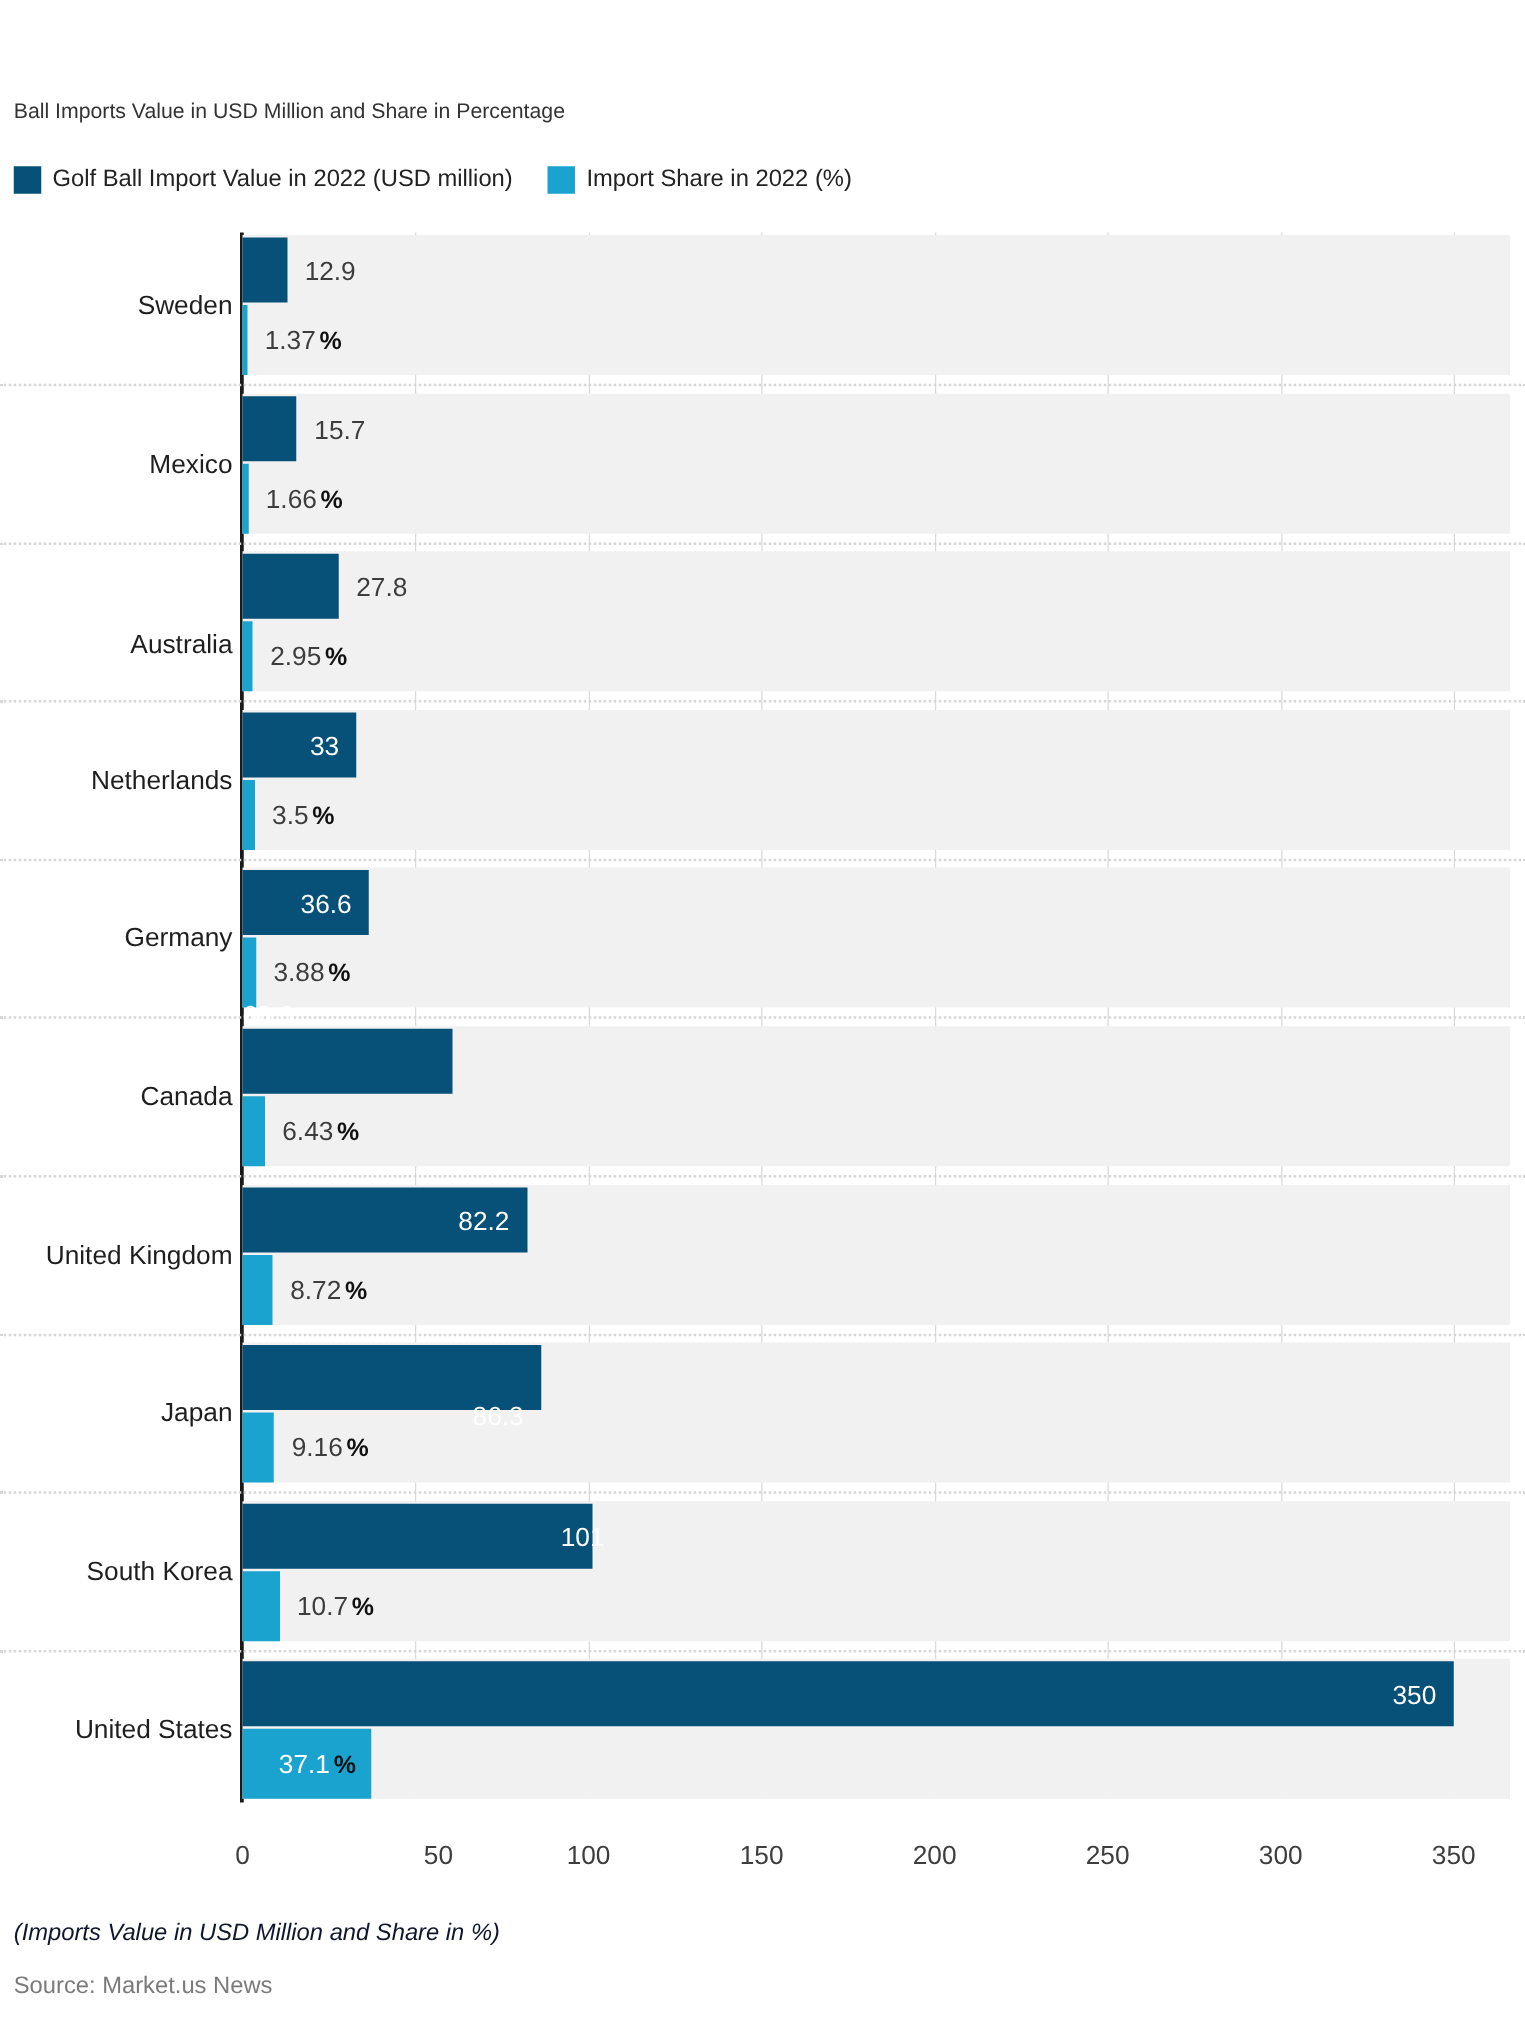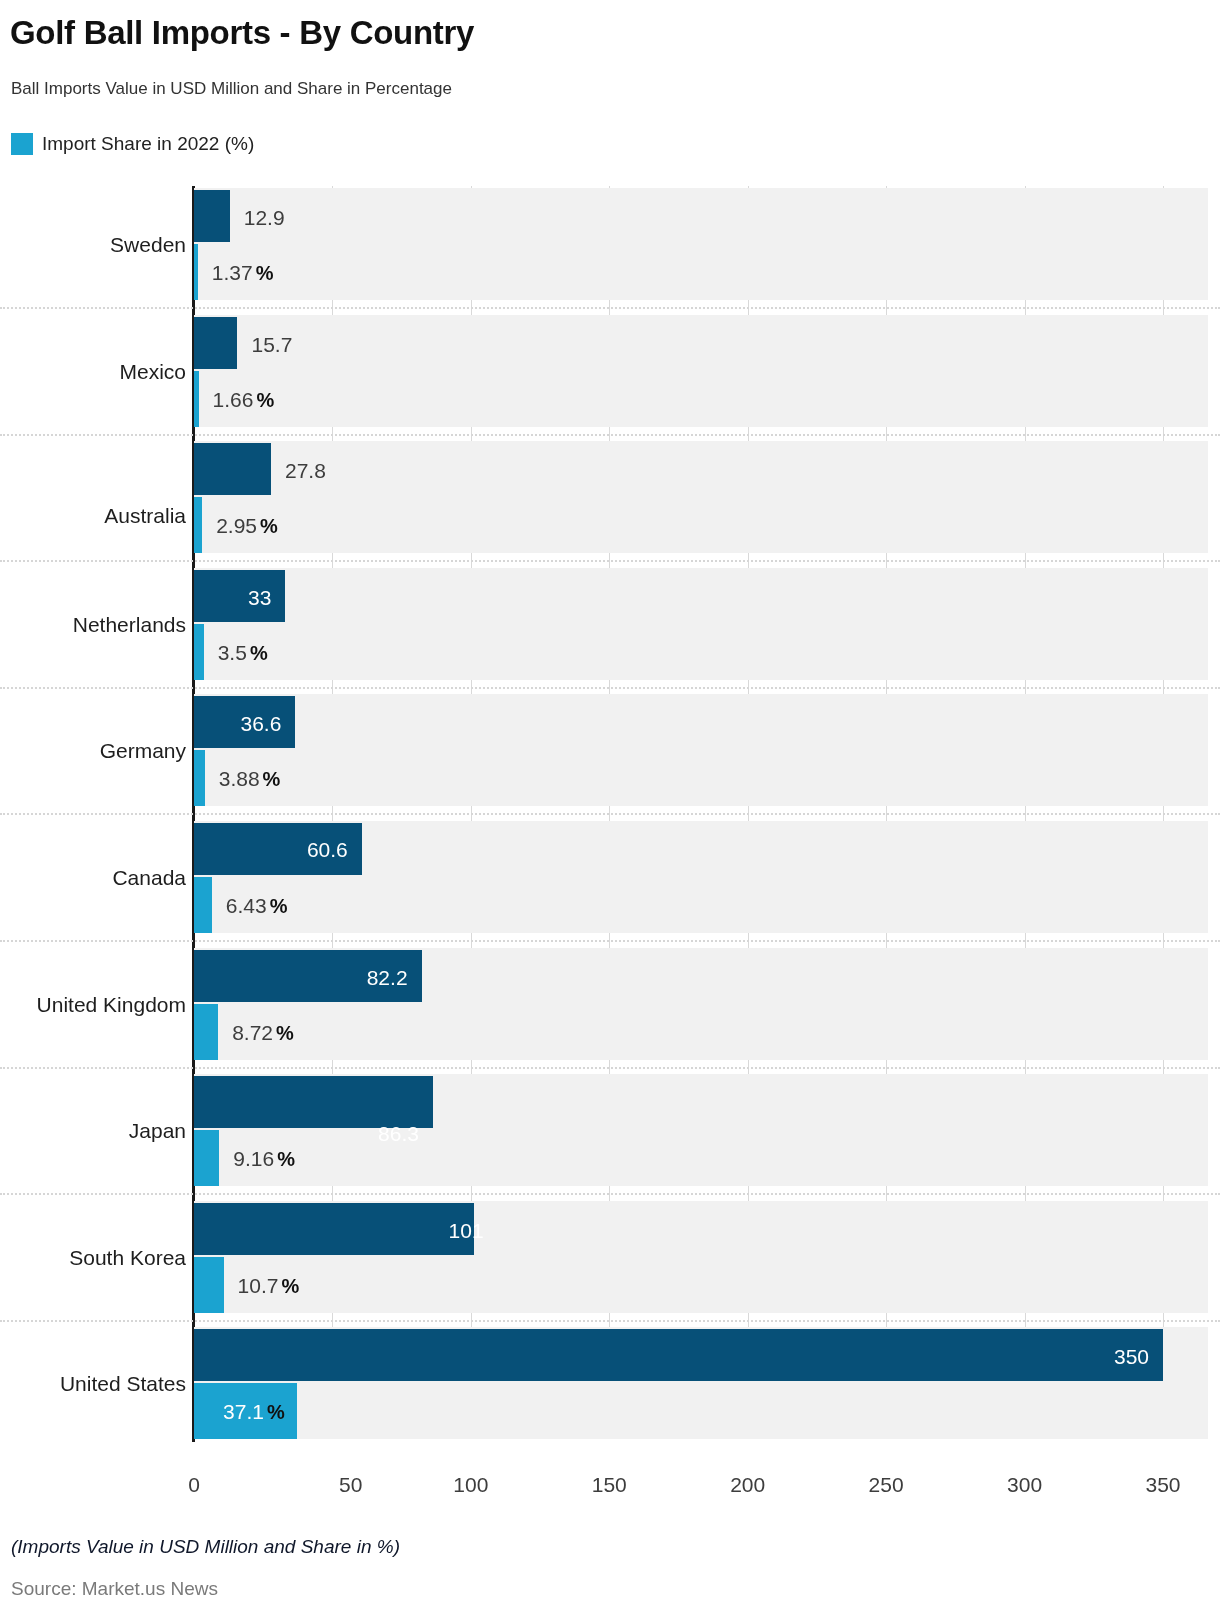--- a/index.html
+++ b/index.html
@@ -93,24 +93,27 @@
   .source{
     position:absolute;left:11px;top:1578px;
     font-size:19px;color:#7a7a7a;white-space:nowrap;
   }
 </style>
 </head>
 <body>
 
 <div class="page">
 
-  <div class="title">Golf Ball Imports - By Country</div>
   <div class="subtitle">Ball Imports Value in USD Million and Share in Percentage</div>
 
   <div class="legend">
+    <div class="legend-item">
+      <span class="swatch" style="background:#075078"></span>
+      <span class="legend-label">Golf Ball Import Value in 2022 (USD million)</span>
+    </div>
     <div class="legend-item">
       <span class="swatch" style="background:#1ba3d0"></span>
       <span class="legend-label">Import Share in 2022 (%)</span>
     </div>
   </div>
 
   <div class="plot" id="plot">
       <div class="vgrid" style="left: 332.429px;"></div>
       <div class="vgrid" style="left: 470.857px;"></div>
       <div class="vgrid" style="left: 609.286px;"></div>
@@ -150,21 +153,21 @@
       <div class="band" style="top: 508.4px; height: 112px;"></div>
       <div class="sep" style="top: 627.4px;"></div>
       <div class="bar bar-value" style="left: 194px; top: 510.4px; width: 101.33px; height: 52px;"></div>
       <div class="vlabel inside" style="top: 527.4px; left: 194px; width: 87.3297px; text-align: right;">36.6</div>
       <div class="bar bar-share" style="left: 194px; top: 564.4px; width: 10.7421px; height: 56px;"></div>
       <div class="slabel outside" style="top: 582.4px; left: 218.742px;">3.88<span class="pct">%</span></div>
       <div class="cat" style="top: 554.4px;">Germany</div>
       <div class="band" style="top: 635px; height: 112px;"></div>
       <div class="sep" style="top: 754px;"></div>
       <div class="bar bar-value" style="left: 194px; top: 637px; width: 167.775px; height: 52px;"></div>
-      <div class="vlabel inside" style="top: 653px; left: 194px; width: 153.775px; text-align: right;">60.6</div>
+      <div class="vlabel inside" style="top: 616px; left: 194px; width: 153.775px; text-align: left;">60.6</div>
       <div class="bar bar-share" style="left: 194px; top: 691px; width: 17.8019px; height: 56px;"></div>
       <div class="slabel outside" style="top: 709px; left: 225.802px;">6.43<span class="pct">%</span></div>
       <div class="cat" style="top: 681px;">Canada</div>
       <div class="band" style="top: 761.6px; height: 112px;"></div>
       <div class="sep" style="top: 880.6px;"></div>
       <div class="bar bar-value" style="left: 194px; top: 763.6px; width: 227.577px; height: 52px;"></div>
       <div class="vlabel inside" style="top: 780.6px; left: 194px; width: 213.577px; text-align: right;">82.2</div>
       <div class="bar bar-share" style="left: 194px; top: 817.6px; width: 24.1419px; height: 56px;"></div>
       <div class="slabel outside" style="top: 835.6px; left: 232.142px;">8.72<span class="pct">%</span></div>
       <div class="cat" style="top: 807.6px;">United Kingdom</div>

